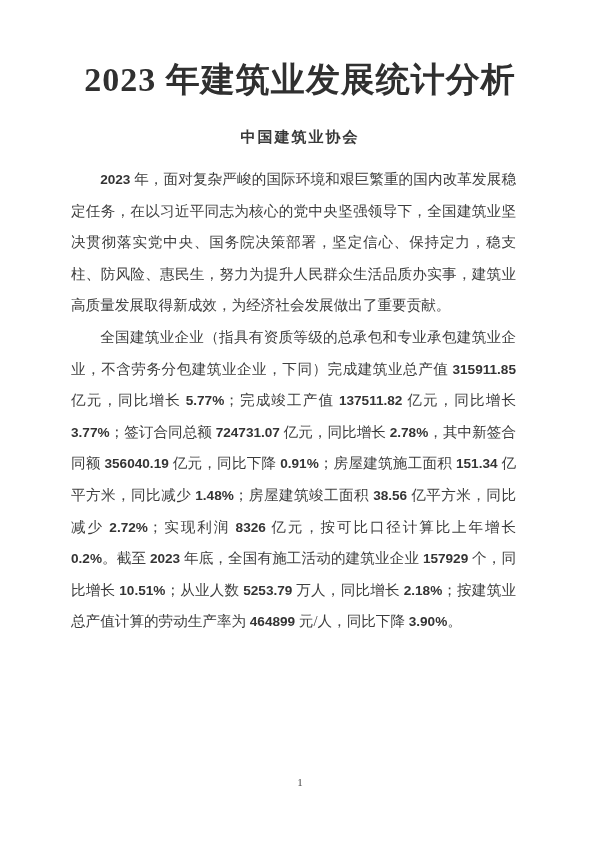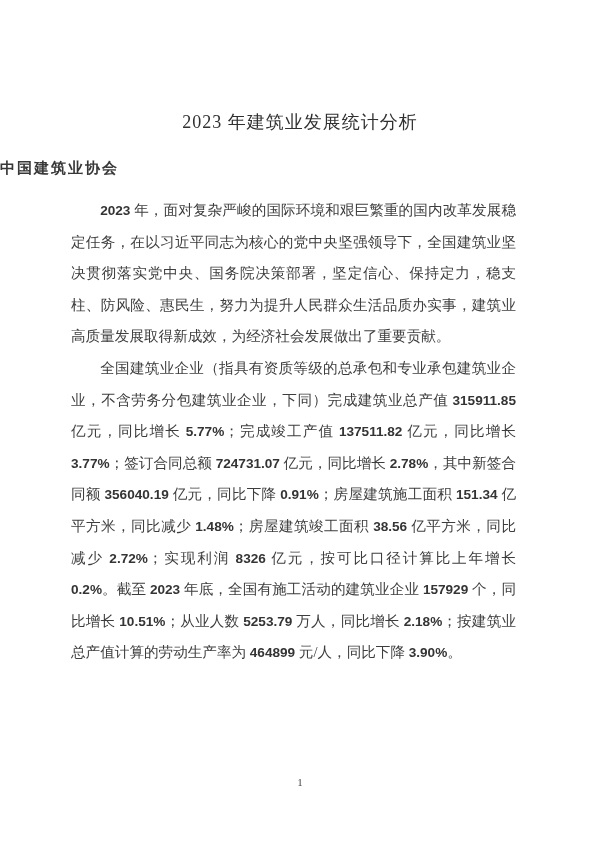--- a/index.html
+++ b/index.html
@@ -13,31 +13,31 @@
     overflow: hidden;
   }
   .page {
     position: relative;
     width: 600px;
     height: 848px;
     background: #ffffff;
   }
   .doc-title {
     margin: 0;
-    padding-top: 110px;
+    padding-top: 57px;
     text-align: center;
-    font-size: 18px;
-    font-weight: normal;
+    font-size: 34px;
+    font-weight: bold;
     letter-spacing: 1px;
     color: #303030;
   }
   .doc-subtitle {
     margin: 0;
     padding-top: 25px;
-    text-align: left;
+    text-align: center;
     font-size: 15px;
     font-weight: bold;
     letter-spacing: 2px;
     color: #383838;
   }
   .content {
     margin: 17px 77px 0 71px;
     width: 445px;
     text-align: justify;
     font-size: 14.6px;

